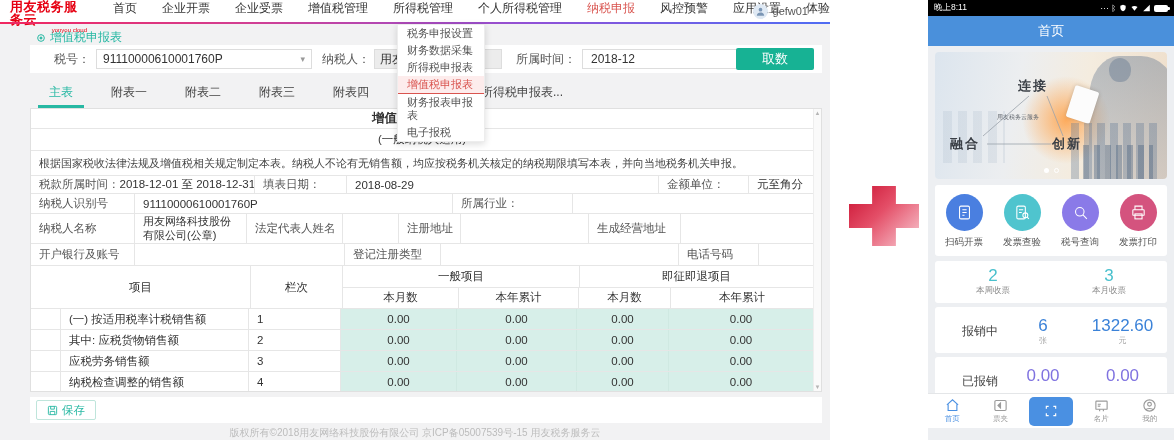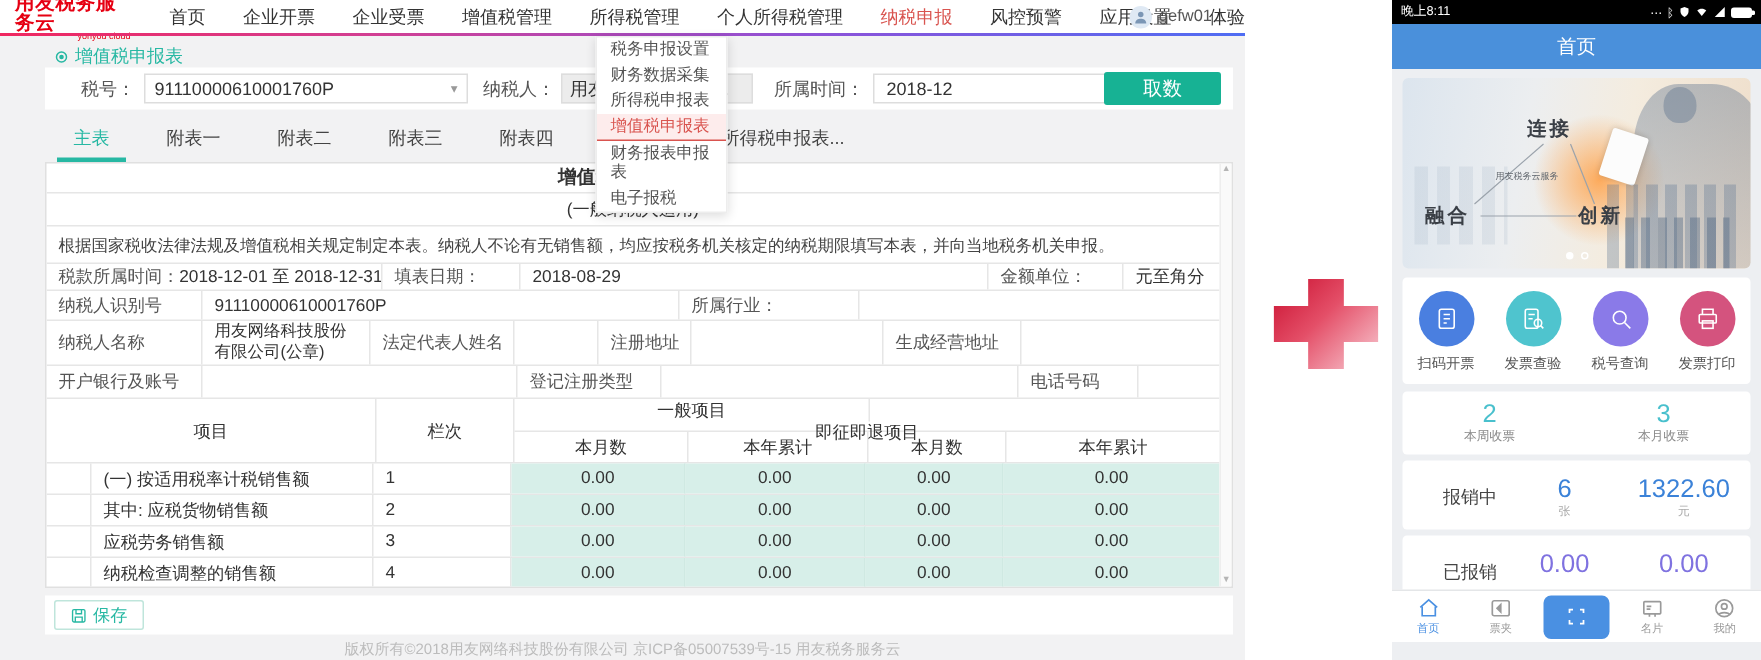--- a/index.html
+++ b/index.html
@@ -2,21 +2,21 @@
 <html><head>
 <meta charset="utf-8">
 <style>
   * { margin:0; padding:0; box-sizing:border-box; }
   html,body { background:#fff; }
   body { font-family:"Liberation Sans","DejaVu Sans",sans-serif; }
   .stage { position:relative; width:1174px; height:440px; background:#fff; overflow:hidden; }
 
   
   .desktop { position:absolute; left:0; top:0; width:830px; height:440px; background:#f2f2f3; }
-  .nav { position:absolute; left:0; top:0; width:830px; height:22px; background:#fff; display:flex; align-items:center; z-index:10; }
+  .nav { position:absolute; left:0; top:0; width:830px; height:22px; background:#fff; display:flex; align-items:flex-start; z-index:10; }
   .nav-grad { position:absolute; left:0; top:22px; width:830px; height:2px;
     background:linear-gradient(90deg,#f0275f 0%,#d23f93 30%,#8e52d8 65%,#4f6df3 100%); z-index:10; }
   .logo { margin-left:10px; line-height:1; }
   .logo-main { font-size:13px; font-weight:bold; color:#e60012; letter-spacing:.5px; }
   .logo-sub { font-size:6px; color:#e60012; text-align:right; margin-top:1px; }
   .nav-menu { display:flex; gap:25px; margin-left:26px; font-size:12px; color:#333; white-space:nowrap; }
   .nav-item { cursor:pointer; }
   .nav-item.active { color:#d9544f; }
   .nav-user { position:absolute; right:22px; top:0; height:22px; display:flex; align-items:center; gap:5px; font-size:11px; color:#555; }
   .avatar { width:15px; height:15px; border-radius:50%; background:#dfe9f4; display:flex; align-items:center; justify-content:center; overflow:hidden; }
@@ -59,21 +59,21 @@
   .r-sub { height:22px; }
   .r-instr { height:25px; } .r-instr .cell { font-size:11px; color:#444; }
   .r-period { height:18px; } .r-id { height:20px; } .r-name { height:30px; } .r-bank { height:22px; }
   .lbl { color:#555; }
   .wrapcell { white-space:normal; line-height:1.2; font-size:11px; padding:2px 8px; }
   
   .gridhead { display:flex; height:43px; border-bottom:1px solid #e6e6e6; }
   .gh-item { width:220px; border-right:1px solid #e6e6e6; display:flex; align-items:center; justify-content:center; }
   .gh-idx { width:92px; border-right:1px solid #e6e6e6; display:flex; align-items:center; justify-content:center; }
   .gh-right { flex:1; display:flex; flex-direction:column; }
-  .gh-groups { display:flex; height:22px; border-bottom:1px solid #e6e6e6;flex-direction:column; }
+  .gh-groups { display:flex; height:22px; border-bottom:1px solid #e6e6e6; }
   .gh-g1 { width:237px; border-right:1px solid #e6e6e6; display:flex; align-items:center; justify-content:center; }
   .gh-g2 { flex:1; display:flex; align-items:center; justify-content:center; }
   .gh-cols { display:flex; height:21px; }
   .gh-c { border-right:1px solid #e6e6e6; display:flex; align-items:center; justify-content:center; }
   .w1 { width:116px; } .w2 { width:120px; } .w3 { width:92px; } .wlast { flex:1; border-right:none; }
   
   .grow { display:flex; height:21px; border-bottom:1px solid #e6e6e6; }
   .g-gut { width:30px; border-right:1px solid #e6e6e6; }
   .g-item { width:188px; border-right:1px solid #e6e6e6; display:flex; align-items:center; padding:0 8px; white-space:nowrap; overflow:hidden; }
   .g-idx { width:92px; border-right:1px solid #e6e6e6; display:flex; align-items:center; padding:0 8px; }

